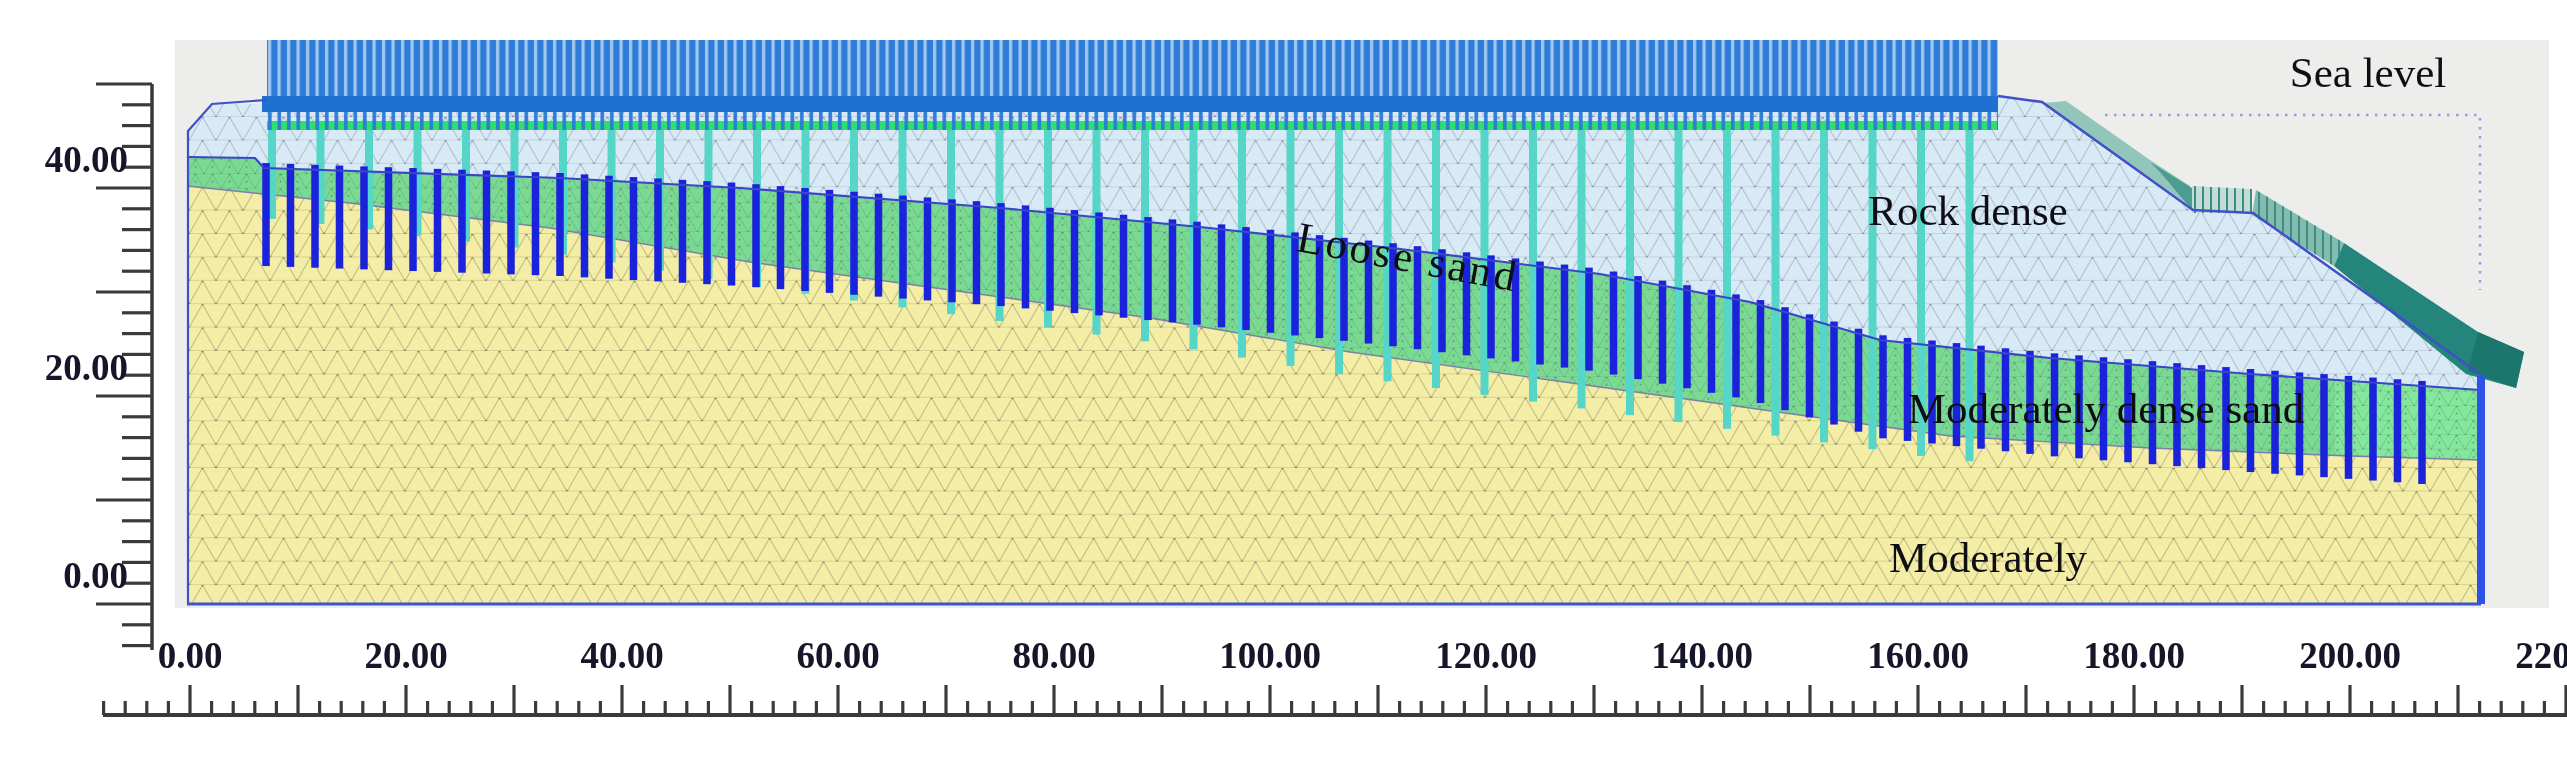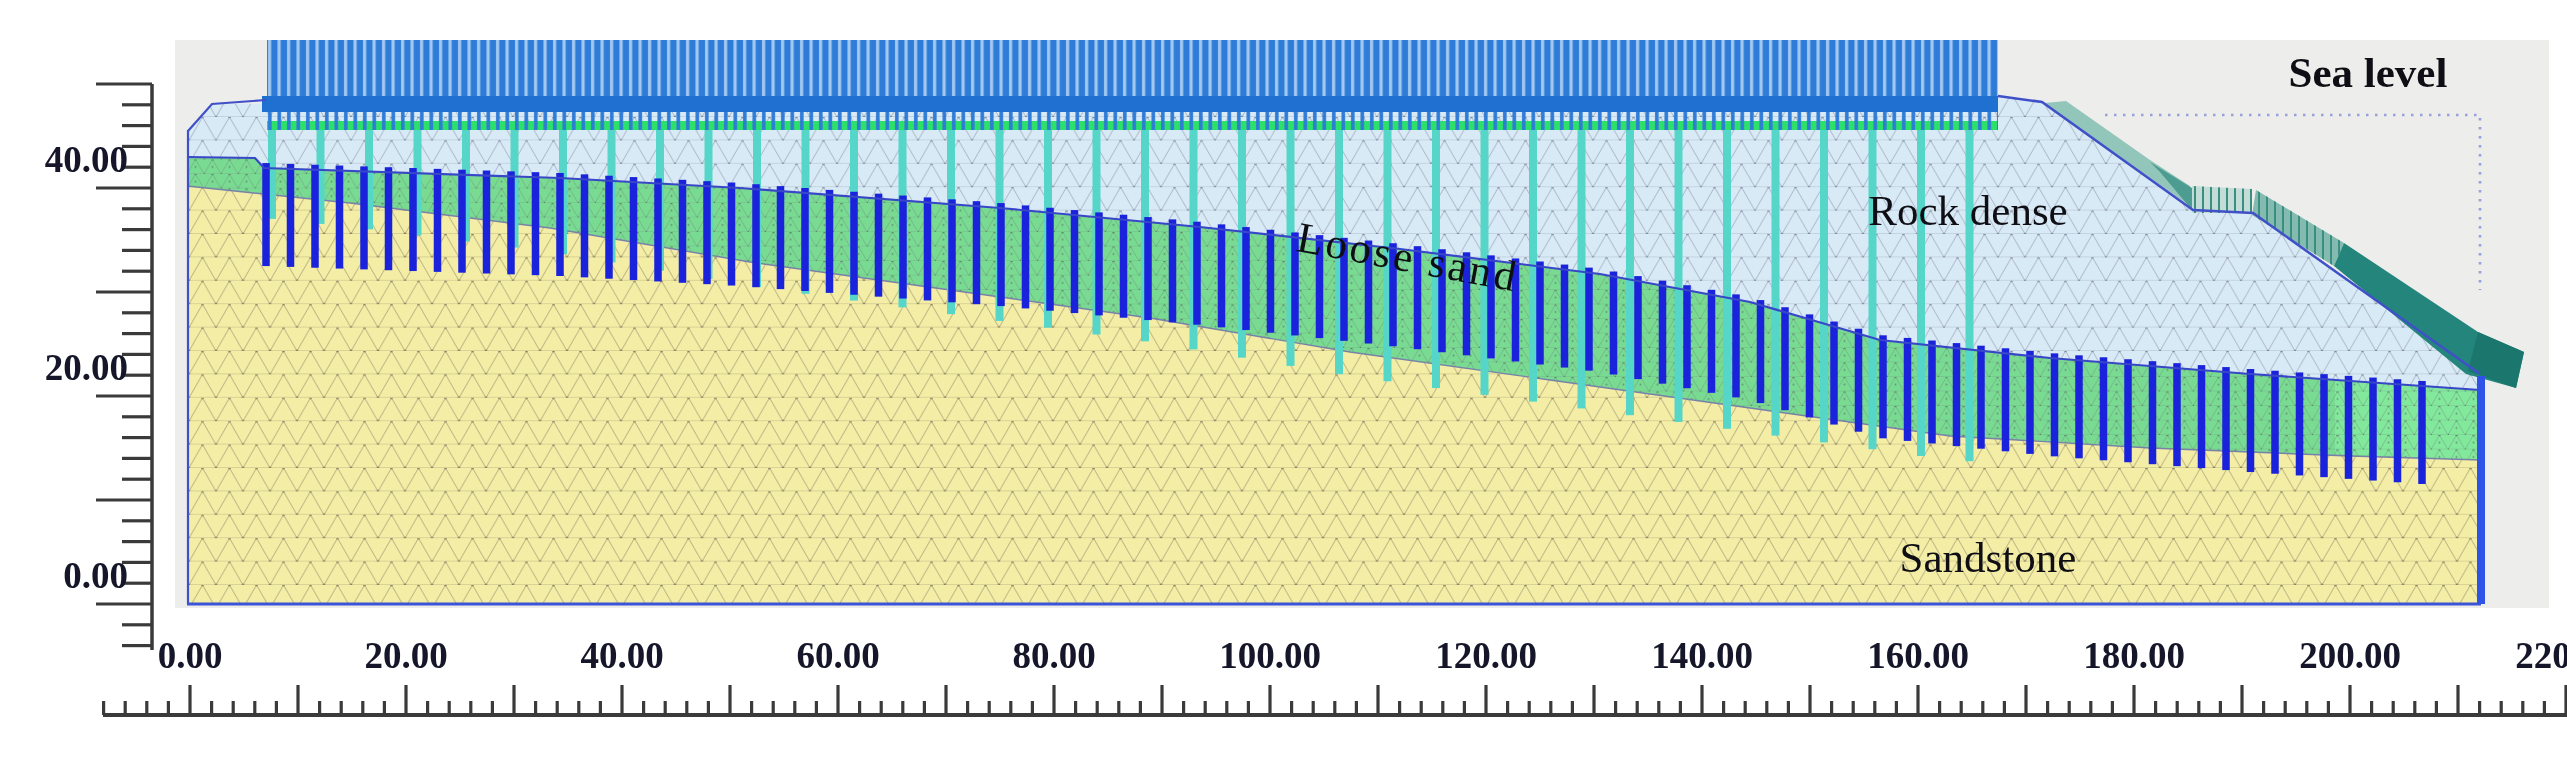--- a/index.html
+++ b/index.html
@@ -364,17 +364,18 @@
         <text x="1270" y="668" text-anchor="middle" class="axis-text">100.00</text>
         <text x="1486" y="668" text-anchor="middle" class="axis-text">120.00</text>
         <text x="1702" y="668" text-anchor="middle" class="axis-text">140.00</text>
         <text x="1918" y="668" text-anchor="middle" class="axis-text">160.00</text>
         <text x="2134" y="668" text-anchor="middle" class="axis-text">180.00</text>
         <text x="2350" y="668" text-anchor="middle" class="axis-text">200.00</text>
         <text x="2566" y="668" text-anchor="middle" class="axis-text">220.00</text>
       </g>
   </svg>
 
-  <div class="region-label" style="left: 2368px; top: 72px; transform: translate(-50%, -50%) rotate(0deg); font-weight: bold;">Sea level</div>
+  <div class="region-label" style="left: 2368px; top: 72px; transform: translate(-50%, -50%) rotate(0deg);">Sea level</div>
   <div class="region-label" style="left: 1968px; top: 210px; transform: translate(-50%, -50%) rotate(0deg);">Rock dense</div>
   <div class="region-label" style="left: 1408px; top: 257px; transform: translate(-50%, -50%) rotate(10.5deg); letter-spacing: 3px;">Loose sand</div>
-  <div class="region-label" style="left: 1988px; top: 557px; transform: translate(-50%, -50%) rotate(0deg);">Sandstone</div>
+  <div class="region-label" style="left: 2106px; top: 408px; transform: translate(-50%, -50%) rotate(0deg);">Moderately dense sand</div>
+  <div class="region-label" style="left: 1988px; top: 557px; transform: translate(-50%, -50%) rotate(0deg);">Moderately</div>
 </div>
 
 </body></html>

